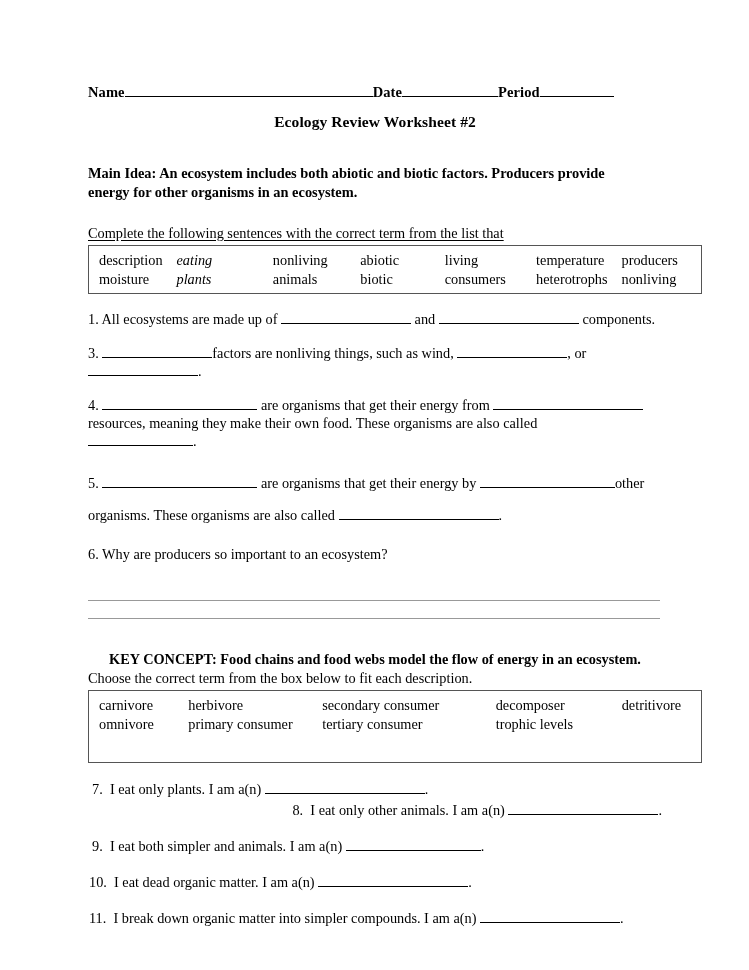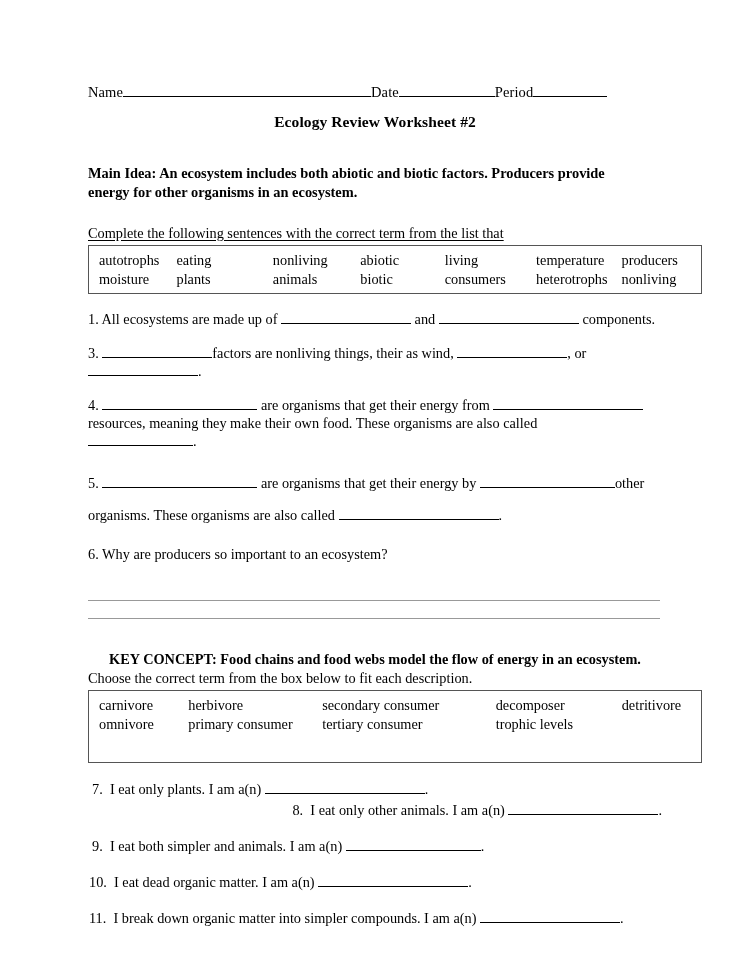--- a/index.html
+++ b/index.html
@@ -27,20 +27,21 @@
     top: 84px;
     width: 574px;
   }
 
   
   .namerow {
     font-size: 14.5px;
     line-height: 17px;
     white-space: nowrap;
     letter-spacing: 0.1px;
+    font-weight: bold;
   }
   .rule {
     display: inline-block;
     border-bottom: 1px solid #000;
     height: 11px;
     vertical-align: baseline;
   }
   .rule-name { width: 248px; }
   .rule-date { width: 96px; }
   .rule-period { width: 74px; }
@@ -87,21 +88,21 @@
   }
   .wordbank.box2 {
     width: 614px;
     padding: 5px 0 29px 10px;
   }
   .wb-row {
     display: flex;
     white-space: nowrap;
   }
   .box1 .wb-cell:nth-child(1) { width: 78px; }
-  .box1 .wb-cell:nth-child(2) { width: 97px; }
+  .box1 .wb-cell:nth-child(2) { width: 97px; font-style: italic; }
   .box1 .wb-cell:nth-child(3) { width: 88px; }
   .box1 .wb-cell:nth-child(4) { width: 85px; }
   .box1 .wb-cell:nth-child(5) { width: 92px; }
   .box1 .wb-cell:nth-child(6) { width: 86px; }
   .box1 .wb-cell:nth-child(7) { width: 80px; }
 
   .box2 .wb-cell:nth-child(1) { width: 90px; }
   .box2 .wb-cell:nth-child(2) { width: 135px; }
   .box2 .wb-cell:nth-child(3) { width: 175px; }
   .box2 .wb-cell:nth-child(4) { width: 127px; }
@@ -165,21 +166,21 @@
     <div class="namerow"><span>Name</span><span class="rule rule-name"></span><span>Date</span><span class="rule rule-date"></span><span>Period</span><span class="rule rule-period"></span></div>
 
     <div class="doc-title">Ecology Review Worksheet #2</div>
 
     <div class="main-idea">Main Idea:  An ecosystem includes both abiotic and biotic factors.  Producers provide energy for other organisms in an ecosystem.</div>
 
     <div class="instruction"><span class="u">Complete the following sentences with the correct term from the list that</span></div>
 
     <div class="wordbank box1">
       <div class="wb-row">
-        <span class="wb-cell">autotrophs</span>
+        <span class="wb-cell">description</span>
         <span class="wb-cell">eating</span>
         <span class="wb-cell">nonliving</span>
         <span class="wb-cell">abiotic</span>
         <span class="wb-cell">living</span>
         <span class="wb-cell">temperature</span>
         <span class="wb-cell">producers</span>
       </div>
       <div class="wb-row">
         <span class="wb-cell">moisture</span>
         <span class="wb-cell">plants</span>
@@ -187,21 +188,21 @@
         <span class="wb-cell">biotic</span>
         <span class="wb-cell">consumers</span>
         <span class="wb-cell">heterotrophs</span>
         <span class="wb-cell">nonliving</span>
       </div>
     </div>
 
     <div class="q"><span>1.</span> <span>All ecosystems are made up of</span> <span class="blank b-130"></span> <span>and</span> <span class="blank b-140"></span> <span>components.</span></div>
 
 
-    <div class="q q-wide"><span>3.</span> <span class="blank b-110"></span><span>factors are nonliving things, their as wind,</span> <span class="blank b-110"></span><span>, or</span><br><span class="blank b-110"></span><span>.</span></div>
+    <div class="q q-wide"><span>3.</span> <span class="blank b-110"></span><span>factors are nonliving things, such as wind,</span> <span class="blank b-110"></span><span>, or</span><br><span class="blank b-110"></span><span>.</span></div>
 
     <div class="q q-wide"><span>4.</span> <span class="blank b-155"></span> <span>are organisms that get their energy from</span> <span class="blank b-150"></span><br><span>resources, meaning they make their own food.  These organisms are also called</span><br><span class="blank b-105"></span><span>.</span></div>
 
     <div class="q q-wide" style="margin-top:17px;line-height:32px;"><span>5.</span> <span class="blank b-155"></span> <span>are organisms that get their energy by</span> <span class="blank b-135"></span><span>other</span><br><span>organisms.  These organisms are also called</span> <span class="blank b-160"></span><span>.</span></div>
 
     <div class="q" style="margin-top:14px;"><span>6.</span> <span>Why are producers so important to an ecosystem?</span></div>
 
     <div class="answer-lines">
       <div class="answer-line"></div>
       <div class="answer-line"></div>

